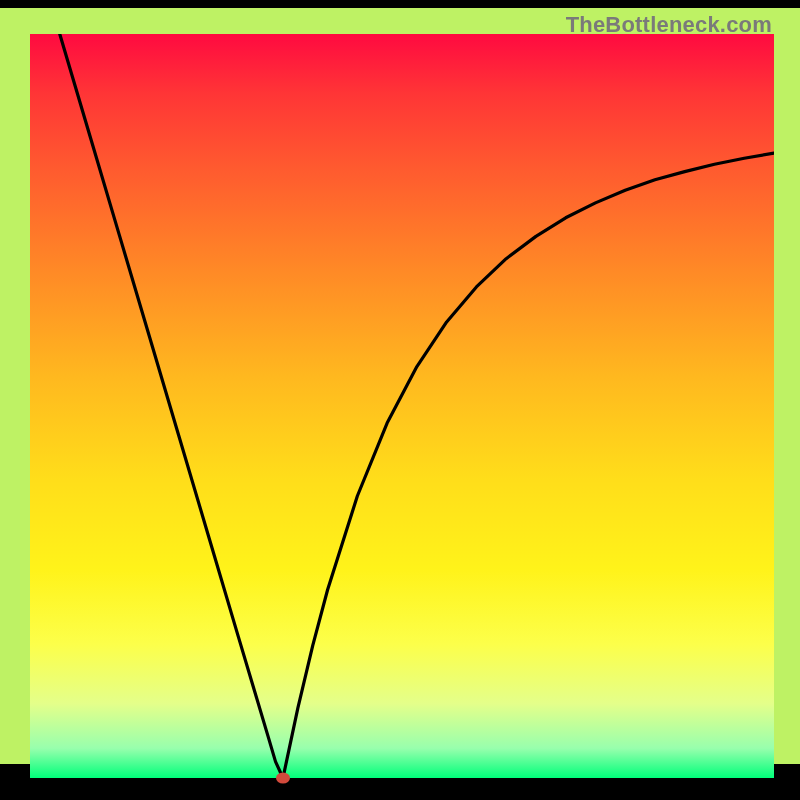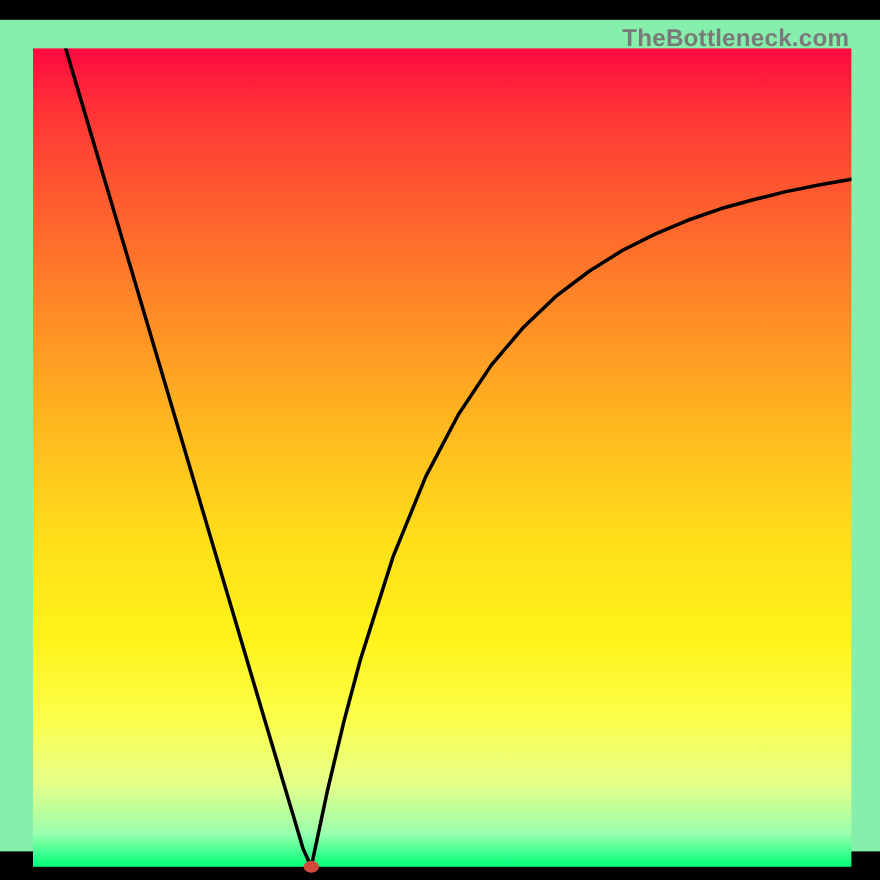--- a/index.html
+++ b/index.html
@@ -6,24 +6,24 @@
     margin: 0;
     padding: 0;
     width: 800px;
     height: 800px;
     background: #000;
     overflow: hidden;
   }
   .frame {
     position: absolute;
     left: 0;
-    top: 18px;
+    top: 8px;
     width: 800px;
     height: 756px;
-    background: #86efac;
+    background: #bef264;
   }
   .plot {
     position: absolute;
     left: 30px;
     top: 26px;
     width: 744px;
     height: 744px;
     background: linear-gradient(to bottom,
       #ff0a40 0%,
       #ff3536 8%,

